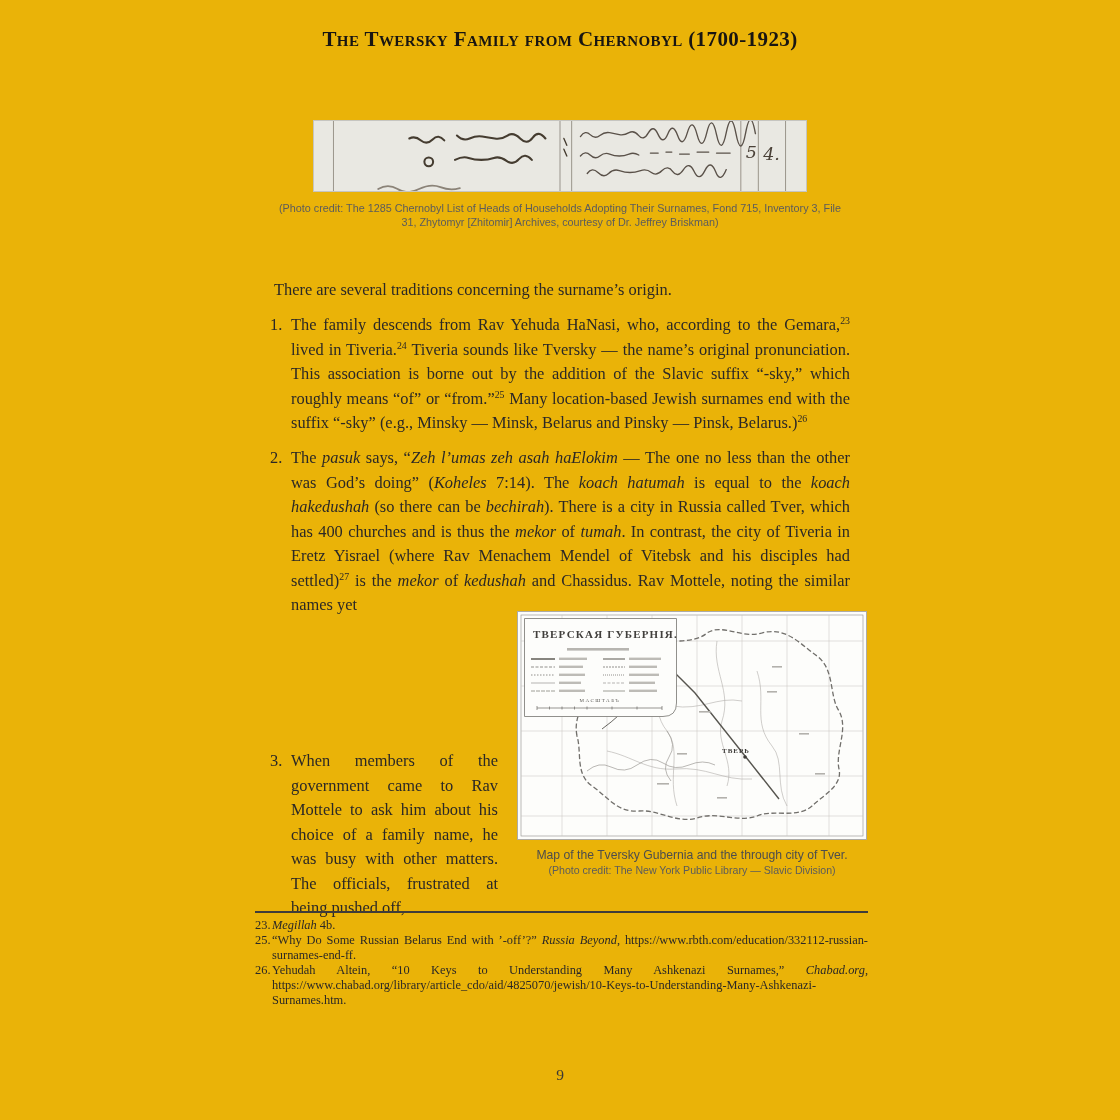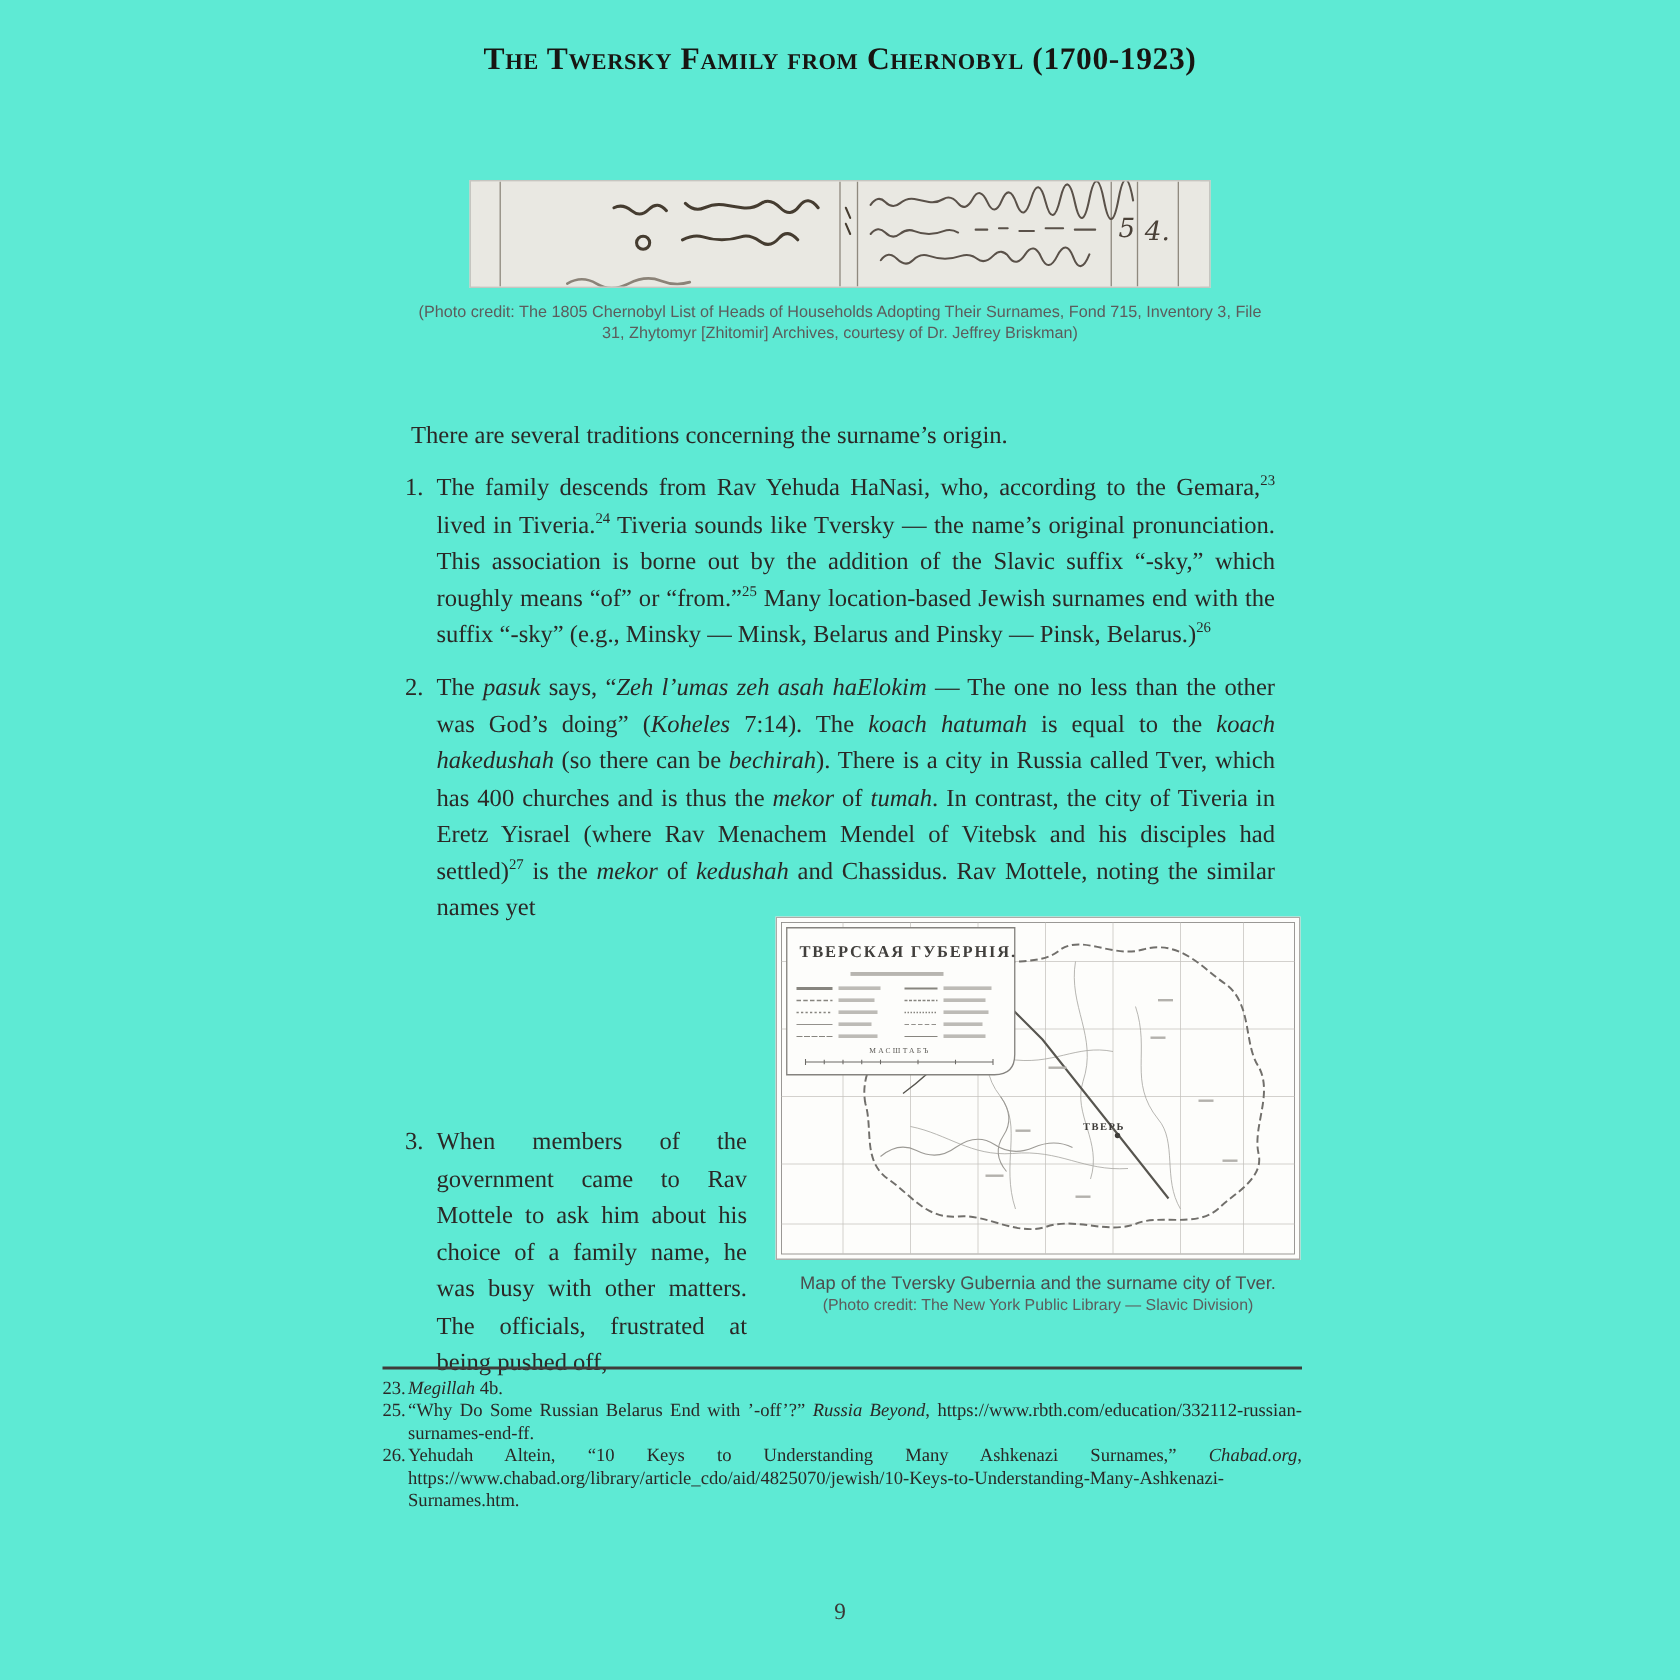--- a/index.html
+++ b/index.html
@@ -1,17 +1,17 @@
 <!DOCTYPE html>
 <html><head>
 <meta charset="utf-8">
 <style>
   html,body{margin:0;padding:0;background:#ffffff;}
   .page{
-    position:relative;width:1120px;height:1120px;background:#5eead4;
+    position:relative;width:1120px;height:1120px;background:#eab308;
     font-family:"Liberation Serif",serif;color:#2b2826;overflow:hidden;
   }
   
   .page-title{
     position:absolute;top:27px;left:0;width:100%;text-align:center;
     font-family:"Liberation Serif",serif;font-weight:bold;
     font-variant:small-caps;font-size:21px;letter-spacing:.4px;color:#181512;
   }
   
   .fig-doc{
@@ -105,21 +105,21 @@
         <path d="M340 33 h8 M356 32 h6 M370 34 h10 M388 32 h12 M408 33 h14"></path>
         <path d="M275 54 q5 -7 11 -1 t11 1 t11 -3 t11 2 t11 -2 t11 2 t11 -2 t11 1 t11 -2 t11 2 t11 -1 t11 1 t11 -2"></path>
       </g>
 
       <text x="438" y="38" font-family="DejaVu Serif, serif" font-style="italic" font-size="18" fill="#4a4138">5</text>
       <text x="456" y="40" font-family="DejaVu Serif, serif" font-style="italic" font-size="18" fill="#4a4138">4.</text>
     </svg>
   </div>
 
   <div class="doc-caption">
-    <div class="credit">(Photo credit: The 1805 Chernobyl List of Heads of Households Adopting Their Surnames, Fond 715, Inventory 3, File 31, Zhytomyr [Zhitomir] Archives, courtesy of Dr. Jeffrey Briskman)</div>
+    <div class="credit">(Photo credit: The 1285 Chernobyl List of Heads of Households Adopting Their Surnames, Fond 715, Inventory 3, File 31, Zhytomyr [Zhitomir] Archives, courtesy of Dr. Jeffrey Briskman)</div>
   </div>
 
   <div class="bodytext intro">There are several traditions concerning the surname’s origin.</div>
 
   <div class="bodytext li item1">
     <span class="num">1.</span>
     <span class="txt"><span>The family descends from Rav Yehuda HaNasi, who, according to the Gemara,</span><sup>23</sup><span> lived in Tiveria.</span><sup>24</sup><span> Tiveria sounds like Tversky — the name’s original pronunciation. This association is borne out by the addition of the Slavic suffix “-sky,” which roughly means “of” or “from.”</span><sup>25</sup><span> Many location-based Jewish surnames end with the suffix “-sky” (e.g., Minsky — Minsk, Belarus and Pinsky — Pinsk, Belarus.)</span><sup>26</sup></span>
   </div>
 
   <div class="bodytext li item2a">
@@ -227,21 +227,21 @@
           <line x1="70" y1="95.5" x2="70" y2="98.5"></line>
           <line x1="95" y1="95.5" x2="95" y2="98.5"></line>
           <line x1="120" y1="95.5" x2="120" y2="98.5"></line>
           <line x1="145" y1="95" x2="145" y2="99"></line>
         </g>
       </g>
     </svg>
   </div>
 
   <div class="map-caption">
-    <div class="main">Map of the Tversky Gubernia and the surname city of Tver.</div>
+    <div class="main">Map of the Tversky Gubernia and the through city of Tver.</div>
     <div class="credit">(Photo credit: The New York Public Library — Slavic Division)</div>
   </div>
 
   <div class="fn-rule"></div>
   <div class="footnotes">
     <div class="fn">
       <span class="num">23.</span>
       <span><span class="it">Megillah</span><span> 4b.</span></span>
     </div>
     <div class="fn">

